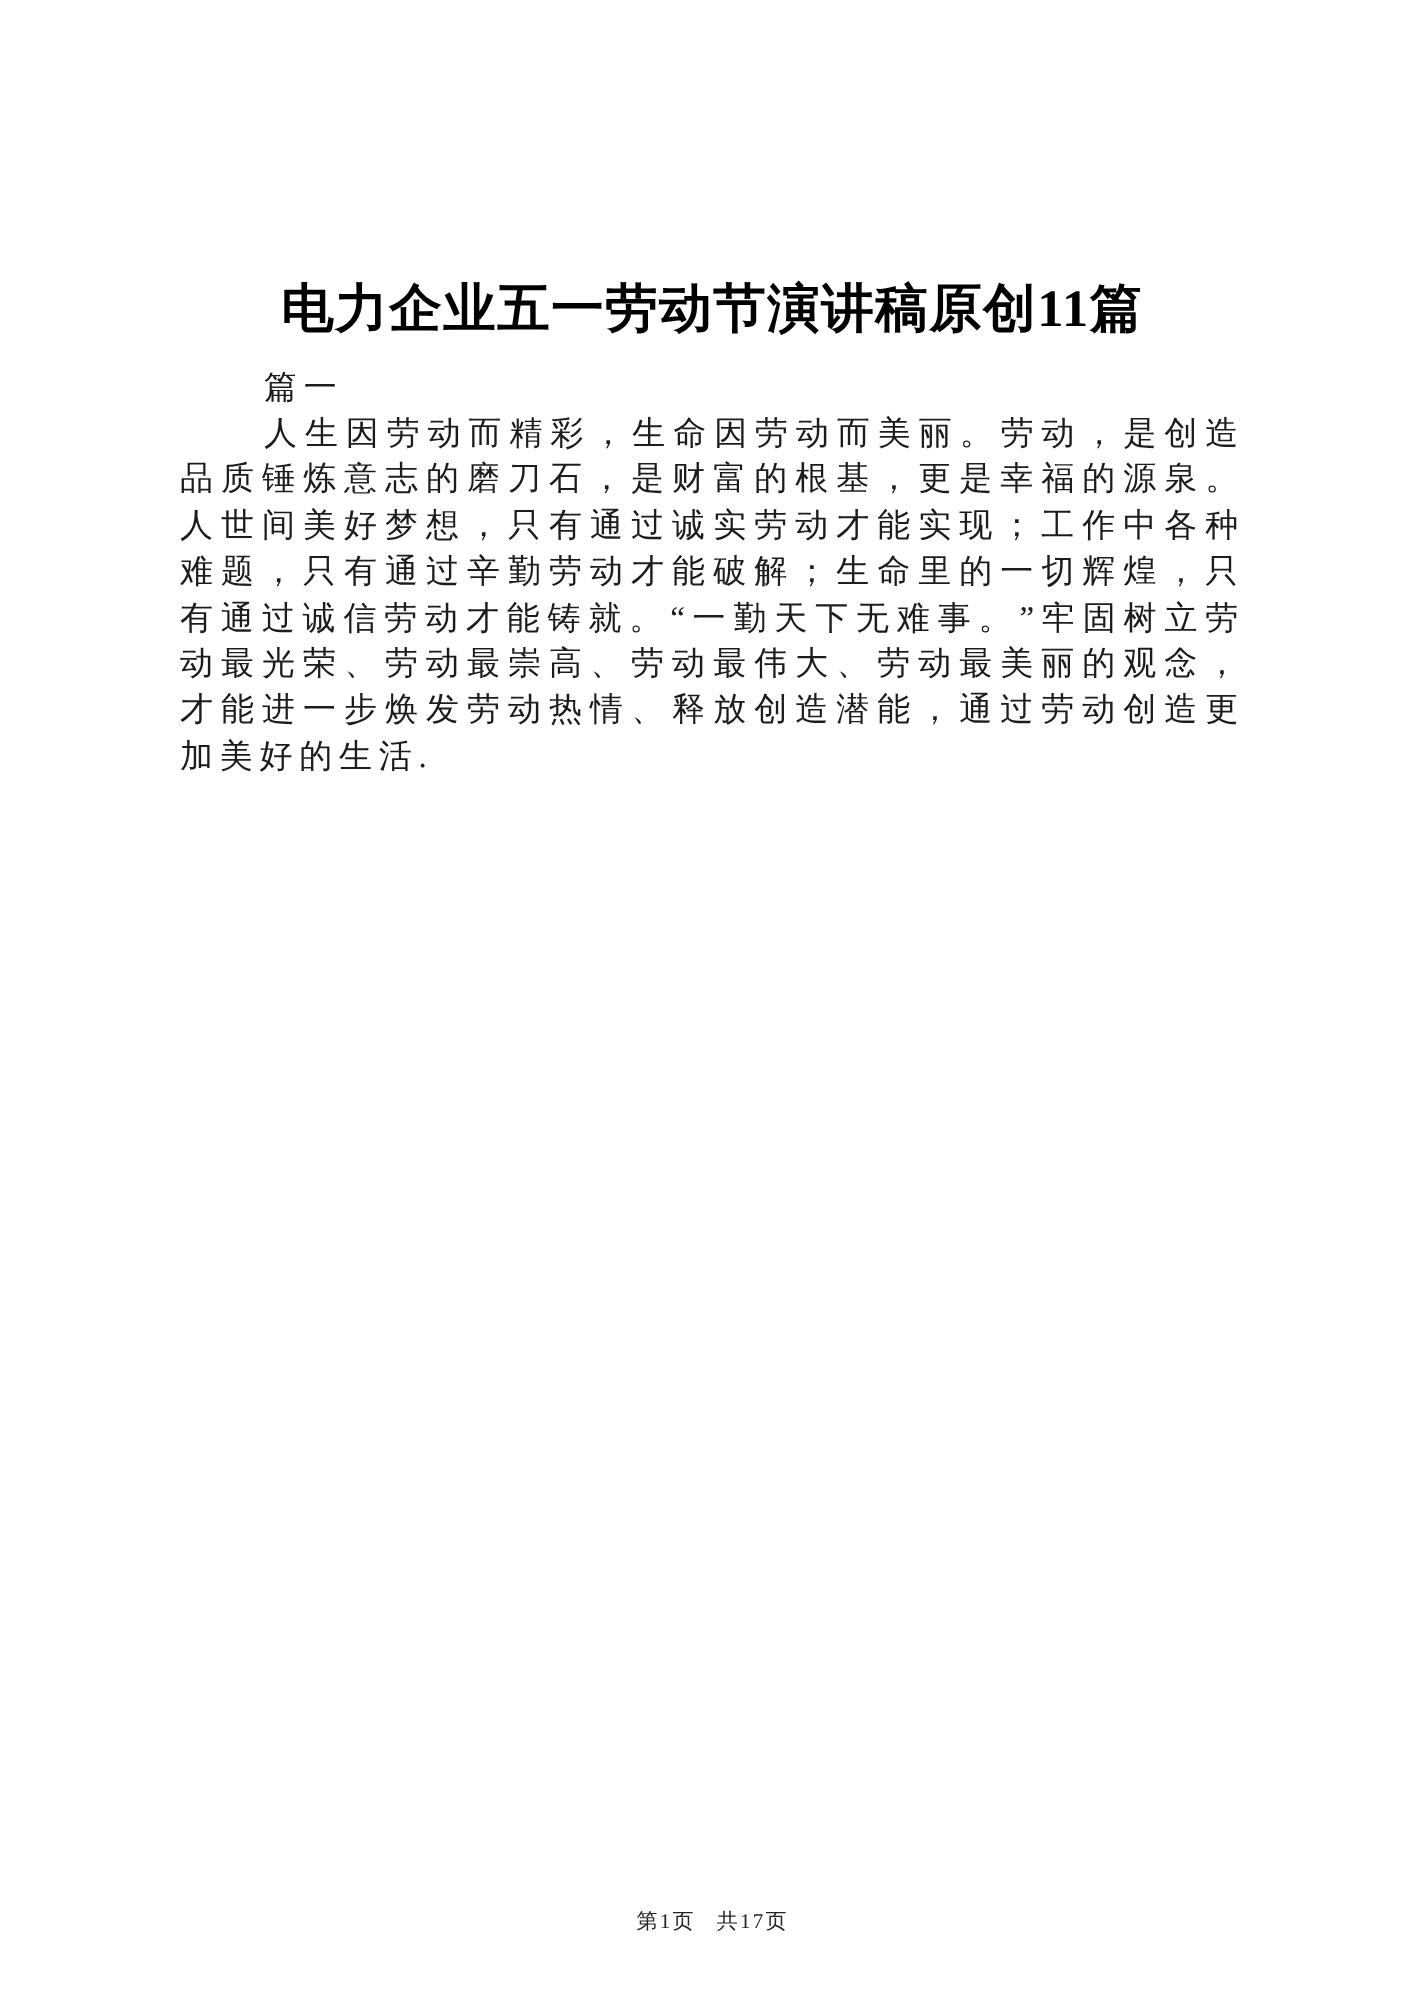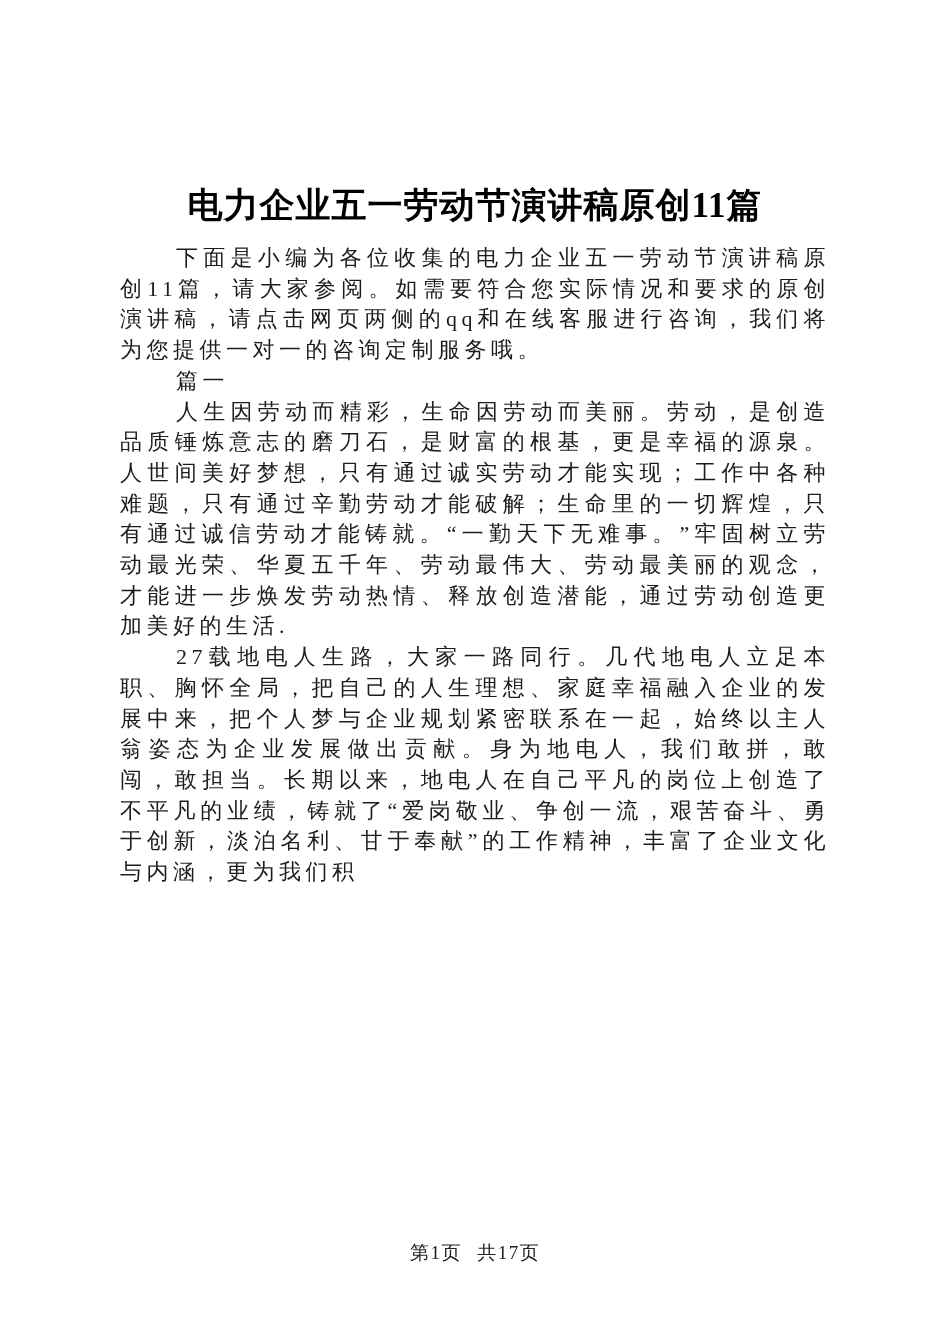--- a/index.html
+++ b/index.html
@@ -39,41 +39,39 @@
     line-height: 30.7px;
     letter-spacing: 4.5px;
     text-align: justify;
     text-indent: 56px;
     color: #1c1c1c;
     font-weight: normal;
   }
   .footer {
     position: absolute;
     left: 0;
-    top: 1240px;
+    top: 1272px;
     width: 100%;
     text-align: center;
-    font-size: 19px;
+    font-size: 14px;
     letter-spacing: 1.5px;
     word-spacing: 9px;
     color: #222222;
   }
 </style>
 </head>
 <body>
 
 <div class="page">
   <div class="content">
     <h1 class="doc-title">电力企业五一劳动节演讲稿原创11篇</h1>
 
-    <p class="para">下面是小编为各位收集的电力企业五一劳动节演讲稿原创11篇，请大家参阅。如需要符合您实际情况和要求的原创演讲稿，请点击网页两侧的qq和在线客服进行咨询，我们将为您提供一对一的咨询定制服务哦。</p>
 
     <p class="para">篇一</p>
 
 
-    <p class="para">人生因劳动而精彩，生命因劳动而美丽。劳动，是创造品质锤炼意志的磨刀石，是财富的根基，更是幸福的源泉。人世间美好梦想，只有通过诚实劳动才能实现；工作中各种难题，只有通过辛勤劳动才能破解；生命里的一切辉煌，只有通过诚信劳动才能铸就。“一勤天下无难事。”牢固树立劳动最光荣、华夏五千年、劳动最伟大、劳动最美丽的观念，才能进一步焕发劳动热情、释放创造潜能，通过劳动创造更加美好的生活.</p>
+    <p class="para">人生因劳动而精彩，生命因劳动而美丽。劳动，是创造品质锤炼意志的磨刀石，是财富的根基，更是幸福的源泉。人世间美好梦想，只有通过诚实劳动才能实现；工作中各种难题，只有通过辛勤劳动才能破解；生命里的一切辉煌，只有通过诚信劳动才能铸就。“一勤天下无难事。”牢固树立劳动最光荣、劳动最崇高、劳动最伟大、劳动最美丽的观念，才能进一步焕发劳动热情、释放创造潜能，通过劳动创造更加美好的生活.</p>
 
 
-    <p class="para">27载地电人生路，大家一路同行。几代地电人立足本职、胸怀全局，把自己的人生理想、家庭幸福融入企业的发展中来，把个人梦与企业规划紧密联系在一起，始终以主人翁姿态为企业发展做出贡献。身为地电人，我们敢拼，敢闯，敢担当。长期以来，地电人在自己平凡的岗位上创造了不平凡的业绩，铸就了“爱岗敬业、争创一流，艰苦奋斗、勇于创新，淡泊名利、甘于奉献”的工作精神，丰富了企业文化与内涵，更为我们积</p>
   </div>
 
   <div class="footer">第1页 共17页</div>
 </div>
 
 </body></html>

